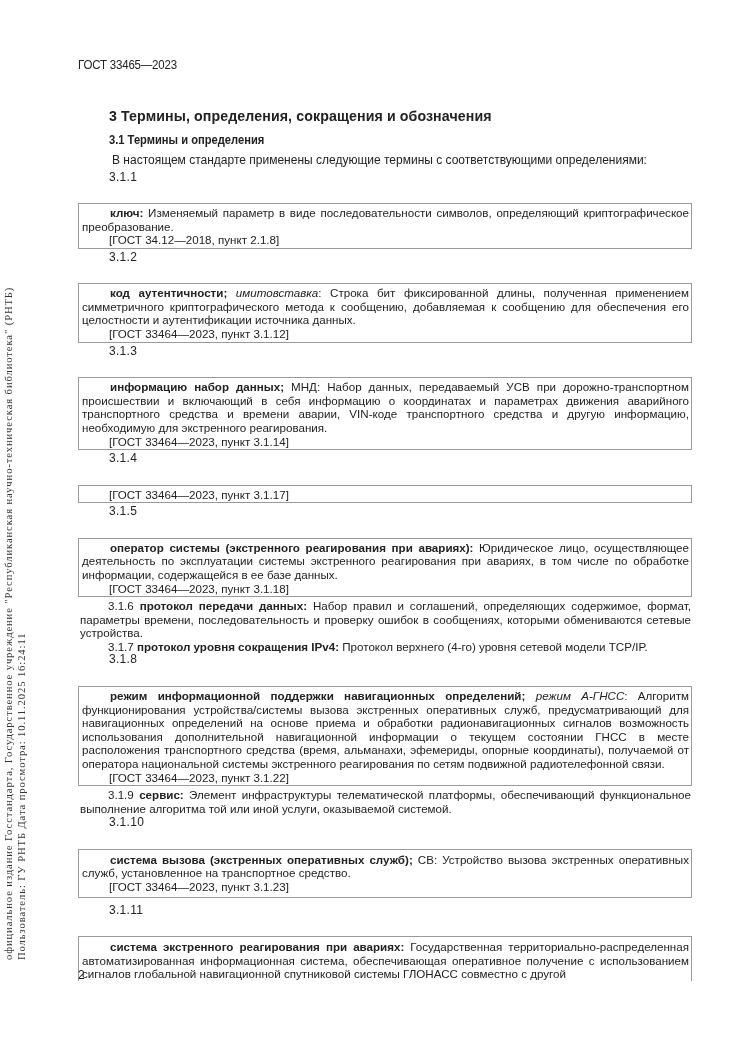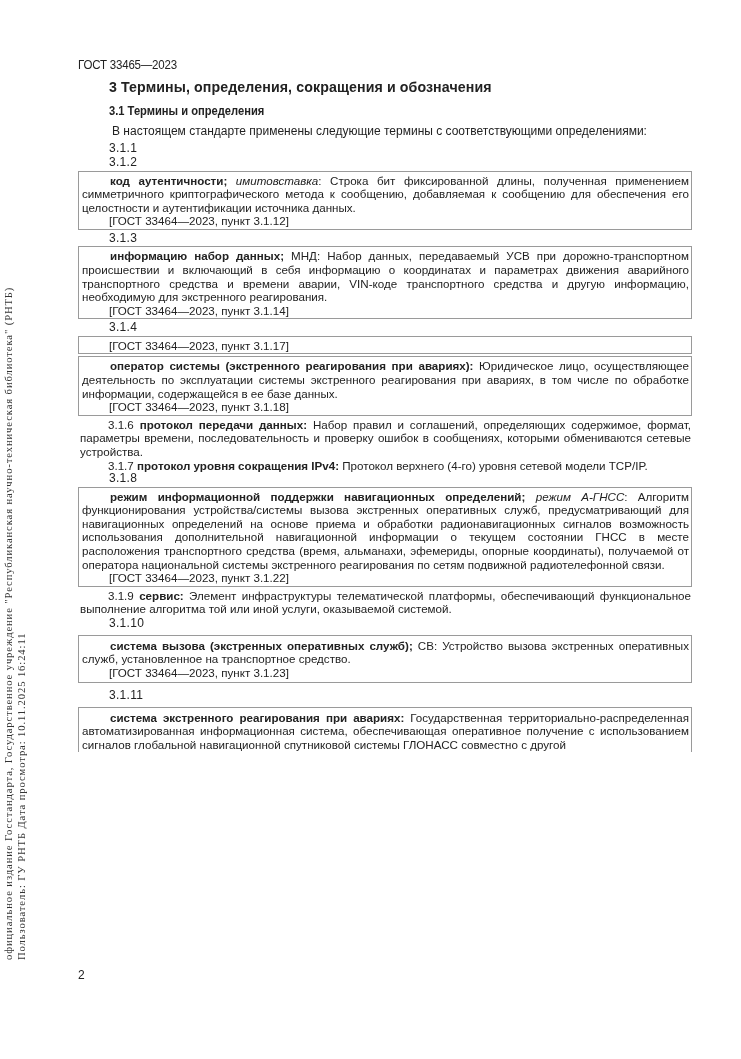--- a/index.html
+++ b/index.html
@@ -1,26 +1,26 @@
 <!DOCTYPE html>
 <html><head>
 <meta charset="utf-8">
 <style>
   html, body { margin: 0; padding: 0; background: #ffffff; }
   body { width: 741px; height: 1059px; position: relative; overflow: hidden;
          font-family: "Liberation Sans", sans-serif; color: #222; }
   .page { position: absolute; left: 0; top: 0; width: 741px; height: 1059px; }
   .running-head { position: absolute; left: 78px; top: 58px; font-size: 12.5px;
                   letter-spacing: -0.2px; color: #222; transform: scaleX(0.92); transform-origin: left; }
-  .content { position: absolute; left: 78px; top: 78px; width: 614px;
+  .content { position: absolute; left: 78px; top: 107px; width: 614px;
              font-size: 11.6px; line-height: 13.6px; }
   .section-title { margin: 0 0 8px 31px; font-size: 14.2px; font-weight: bold; line-height: 18px; letter-spacing: 0.1px; }
   .sub-title { margin: 0 0 6px 31px; font-size: 12px; font-weight: bold; line-height: 15px; transform: scaleX(0.93); transform-origin: left; }
   .intro { margin: 3px; padding-left: 31px; font-size: 12px; line-height: 13.5px; }
-  .num { padding-left: 31px; line-height: 13.5px; margin-top: 1px; margin-bottom: 1px; font-size: 12px; letter-spacing: 0.3px; }
+  .num { padding-left: 31px; line-height: 13.5px; margin-top: 1px; margin-bottom: 19px; font-size: 12px; letter-spacing: 0.3px; }
   .box { border: 1px solid #9a9a9a; padding: 2px 2px 1px 3px; margin: 1px 0 2px 0; text-align: justify; }
   .box.open { border-bottom: none; padding-bottom: 0; }
   .box p, .plain p { margin: 0; text-indent: 28px; }
   .box .src { text-indent: 0; padding-left: 27px; }
   .plain { text-align: justify; padding: 0 1px 0 2px; }
   .term { font-weight: bold; }
   .alias { font-style: italic; }
   .page-number { position: absolute; left: 78px; top: 968px; font-size: 12px; }
   .watermark { position: absolute; left: 3px; top: 170px; width: 40px; height: 790px; }
   .watermark .wm-inner { position: absolute; left: 0; top: 790px; width: 790px; transform: rotate(-90deg);
@@ -40,38 +40,43 @@
   </div>
 
   <div class="running-head">ГОСТ 33465—2023</div>
 
   <div class="content">
     <h2 class="section-title">3 Термины, определения, сокращения и обозначения</h2>
     <div class="sub-title">3.1 Термины и определения</div>
     <p class="intro">В настоящем стандарте применены следующие термины с соответствующими определениями:</p>
 
     <div class="num">3.1.1</div>
+    <div class="box">
+      <p><span class="term">ключ:</span><span> Изменяемый параметр в виде последовательности символов, определяющий криптографическое преобразование.</span></p>
+      <p class="src">[ГОСТ 34.12—2018, пункт 2.1.8]</p>
+    </div>
 
     <div class="num">3.1.2</div>
     <div class="box">
       <p><span class="term">код аутентичности;</span><span class="alias"> имитовставка</span><span>:</span><span> Строка бит фиксированной длины, полученная применением симметричного криптографического метода к сообщению, добавляемая к сообщению для обеспечения его целостности и аутентификации источника данных.</span></p>
       <p class="src">[ГОСТ 33464—2023, пункт 3.1.12]</p>
     </div>
 
     <div class="num">3.1.3</div>
     <div class="box">
       <p><span class="term">информацию набор данных;</span><span> МНД: Набор данных, передаваемый УСВ при дорожно-транспортном происшествии и включающий в себя информацию о координатах и параметрах движения аварийного транспортного средства и времени аварии, VIN-коде транспортного средства и другую информацию, необходимую для экстренного реагирования.</span></p>
       <p class="src">[ГОСТ 33464—2023, пункт 3.1.14]</p>
     </div>
 
     <div class="num">3.1.4</div>
     <div class="box">
       <p class="src">[ГОСТ 33464—2023, пункт 3.1.17]</p>
     </div>
 
+    <div class="num">3.1.5</div>
     <div class="box">
       <p><span class="term">оператор системы (экстренного реагирования при авариях):</span><span> Юридическое лицо, осуществляющее деятельность по эксплуатации системы экстренного реагирования при авариях, в том числе по обработке информации, содержащейся в ее базе данных.</span></p>
       <p class="src">[ГОСТ 33464—2023, пункт 3.1.18]</p>
     </div>
 
     <div class="plain">
       <p><span>3.1.6</span> <span class="term">протокол передачи данных:</span><span> Набор правил и соглашений, определяющих содержимое, формат, параметры времени, последовательность и проверку ошибок в сообщениях, которыми обмениваются сетевые устройства.</span></p>
     </div>
 
     <div class="plain">

